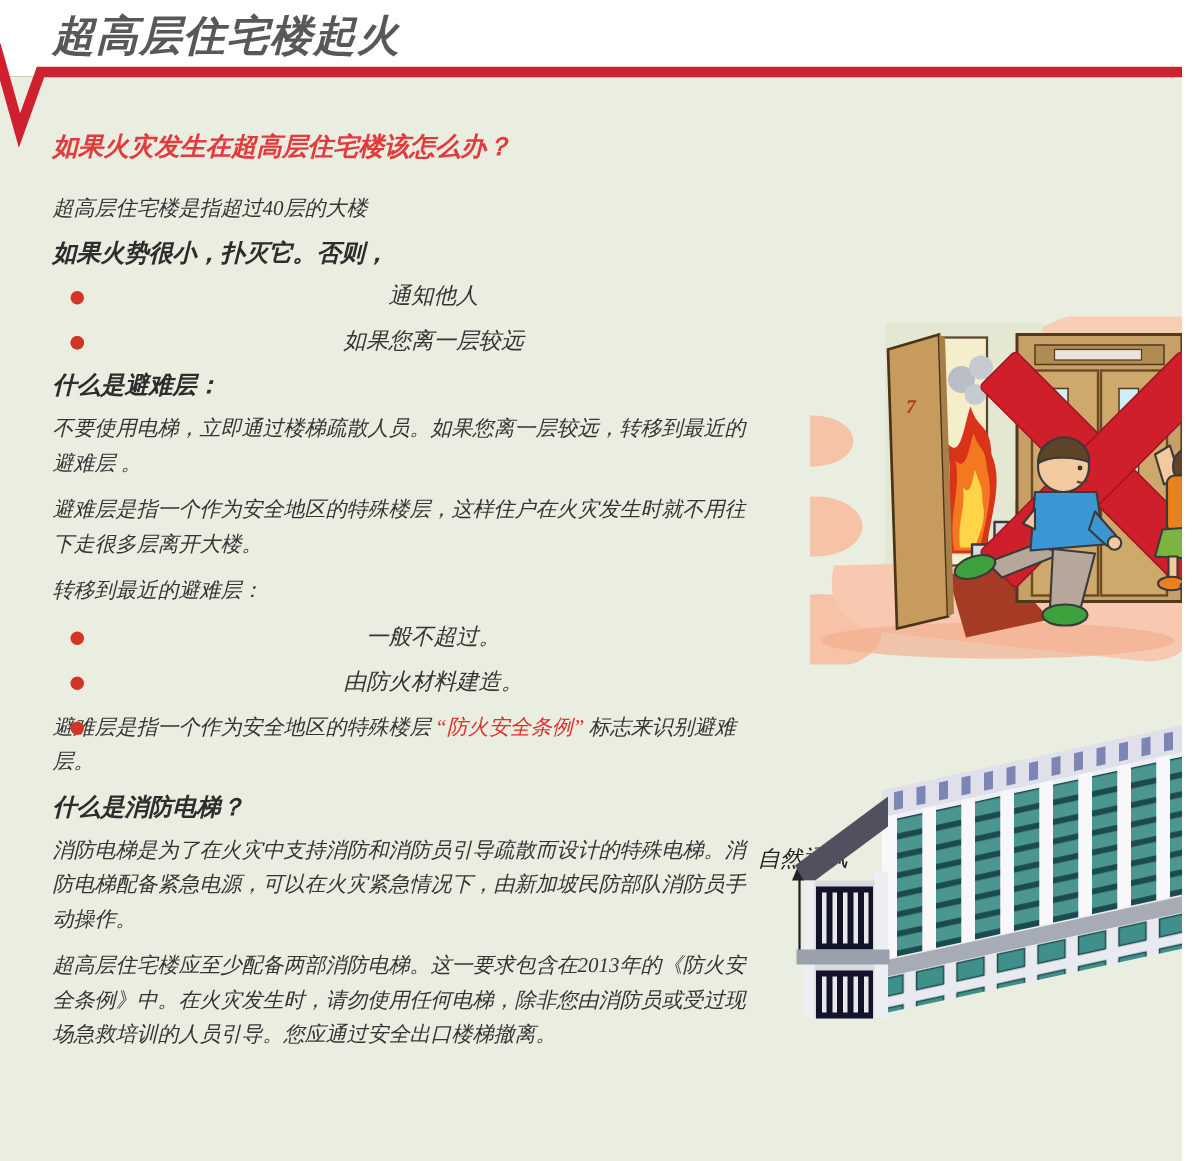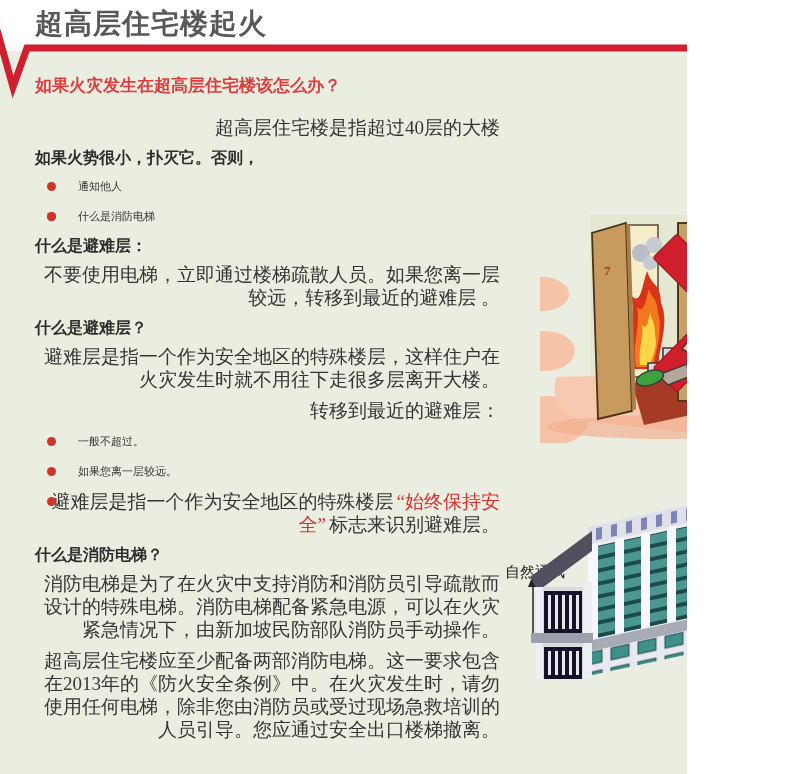--- a/index.html
+++ b/index.html
@@ -1,31 +1,31 @@
 <!DOCTYPE html>
 <html><head>
 <meta charset="utf-8">
 <style>
   html,body{margin:0;padding:0;}
   body{width:800px;height:774px;font-family:"Liberation Sans",sans-serif;}
-  .page{position:relative;width:687px;height:774px;background:#4d7c0f;overflow:hidden;}
+  .page{position:relative;width:788px;height:774px;background:#4d7c0f;overflow:hidden;font-style:italic;}
 
   
   .header{position:relative;height:51px;background:#ffffff;}
   .page-title{position:absolute;left:35px;top:5px;font-size:28px;font-weight:bold;color:#57585a;letter-spacing:1px;}
   .pulse-svg{position:absolute;left:0;top:0;z-index:6;pointer-events:none;}
 
   
   .content{position:absolute;left:0;top:51px;width:800px;height:723px;background:#eaeee0;}
   .text-col{position:absolute;left:35px;top:24px;width:465px;color:#333;}
-  .q-heading{margin:0 0 20px 0;font-size:17px;line-height:21px;font-weight:bold;color:#e23b3e;}
-  p.body{margin:0 0 8px 0;font-family:"Liberation Serif",serif;font-size:19px;line-height:23px;color:#353535;text-align:right;}
+  .q-heading{margin:12px 0 20px 0;font-size:17px;line-height:21px;font-weight:bold;color:#e23b3e;}
+  p.body{margin:0 0 8px 0;font-family:"Liberation Serif",serif;font-size:14px;line-height:23px;color:#353535;}
   h3.sub{margin:2px 0 6px 0;font-size:16px;line-height:22px;font-weight:bold;color:#2d2d2d;}
   ul.dots{list-style:none;margin:2px 0 8px 0;padding:0;}
-  ul.dots li{position:relative;padding-left:43px;margin:0 0 8px 0;font-family:"Liberation Serif",serif;font-size:11px;line-height:22px;color:#353535;}
+  ul.dots li{position:relative;padding-left:43px;margin:0 0 8px 0;font-family:"Liberation Serif",serif;font-size:15px;line-height:22px;color:#353535;text-align:center;}
   ul.dots .dot{position:absolute;left:12px;top:7px;width:9px;height:9px;border-radius:50%;background:#d23428;}
   .red-quote{color:#e02d2d;margin:0 3px;}
 
   .cartoon-svg{position:absolute;left:540px;top:160px;}
   .building-svg{position:absolute;left:500px;top:418px;}
   svg text.label{font-family:"Liberation Serif",serif;}
 </style>
 </head>
 <body>
 
@@ -43,38 +43,37 @@
     <div class="text-col">
       <h2 class="q-heading">如果火灾发生在超高层住宅楼该怎么办？</h2>
 
       <p class="body">超高层住宅楼是指超过40层的大楼</p>
 
       <h3 class="sub">如果火势很小，扑灭它。否则，</h3>
 
       <ul class="dots">
         <li><span class="dot"></span><span>通知他人</span></li>
         <li><span class="dot"></span></li>
-        <li><span class="dot"></span><span>什么是消防电梯</span></li>
+        <li><span class="dot"></span><span>如果您离一层较远</span></li>
       </ul>
 
       <h3 class="sub">什么是避难层：</h3>
       <p class="body">不要使用电梯，立即通过楼梯疏散人员。如果您离一层较远，转移到最近的避难层 。</p>
 
-      <h3 class="sub">什么是避难层？</h3>
       <p class="body">避难层是指一个作为安全地区的特殊楼层，这样住户在火灾发生时就不用往下走很多层离开大楼。</p>
 
       <p class="body">转移到最近的避难层：</p>
 
       <ul class="dots">
         <li><span class="dot"></span><span>一般不超过。</span></li>
-        <li><span class="dot"></span><span>如果您离一层较远。</span></li>
+        <li><span class="dot"></span><span>由防火材料建造。</span></li>
         <li><span class="dot"></span></li>
       </ul>
 
-      <p class="body"><span>避难层是指一个作为安全地区的特殊楼层</span><span class="red-quote">“始终保持安全”</span><span>标志来识别避难层。</span></p>
+      <p class="body"><span>避难层是指一个作为安全地区的特殊楼层</span><span class="red-quote">“防火安全条例”</span><span>标志来识别避难层。</span></p>
 
       <h3 class="sub">什么是消防电梯？</h3>
       <p class="body">消防电梯是为了在火灾中支持消防和消防员引导疏散而设计的特殊电梯。消防电梯配备紧急电源，可以在火灾紧急情况下，由新加坡民防部队消防员手动操作。</p>
       <p class="body">超高层住宅楼应至少配备两部消防电梯。这一要求包含在2013年的《防火安全条例》中。在火灾发生时，请勿使用任何电梯，除非您由消防员或受过现场急救培训的人员引导。您应通过安全出口楼梯撤离。</p>
     </div>
 
     <svg class="cartoon-svg" width="260" height="232" viewBox="0 0 260 232">
 
       <ellipse cx="212" cy="98" rx="118" ry="104" fill="#f7cdb4"></ellipse>
       <ellipse cx="2" cy="83" rx="27" ry="17" fill="#f6c3a6"></ellipse>

